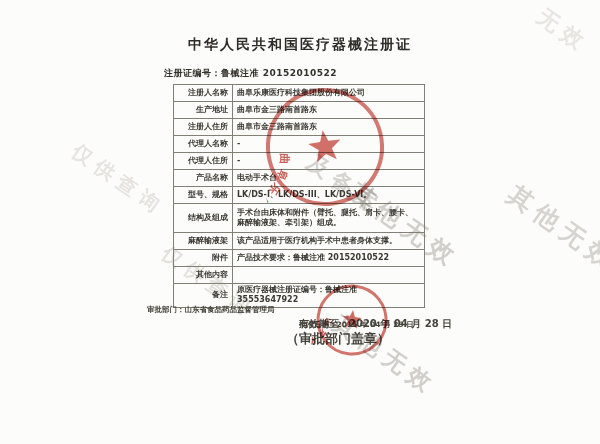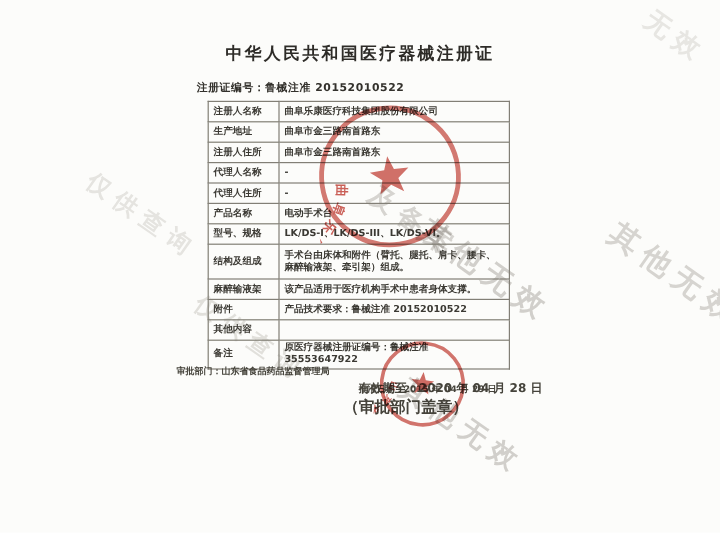--- a/index.html
+++ b/index.html
@@ -18,21 +18,21 @@
   }
   table.cert{
     position:absolute;top:84px;left:173px;width:252px;
     border-collapse:collapse;table-layout:fixed;
   }
   table.cert td{
     border:1px solid #827f76;font-size:8px;font-weight:600;color:#3b3933;
     padding:1px 4px;vertical-align:middle;line-height:1.3;
     overflow:hidden;
   }
-  td.lbl{width:50px;text-align:left;padding:1px 2px;}
+  td.lbl{width:50px;text-align:right;padding:1px 2px;}
   tr.r{height:17px;}
   tr.tall{height:29px;}
   .footer-dept{position:absolute;top:305px;left:147px;font-size:7.5px;font-weight:600;color:#45433b;}
   .footer-date1{position:absolute;top:320px;left:299px;font-size:7.5px;font-weight:600;color:#45433b;}
   .footer-date2{position:absolute;top:317px;left:299px;font-size:10px;font-weight:600;color:#45433b;}
   .footer-seal{position:absolute;top:330px;left:286px;font-size:13px;font-weight:600;color:#45433b;}
   .wm{
     position:absolute;font-weight:700;color:#aaa69f;letter-spacing:7px;
     transform:rotate(35deg);transform-origin:left top;white-space:nowrap;
     mix-blend-mode:multiply;pointer-events:none;

